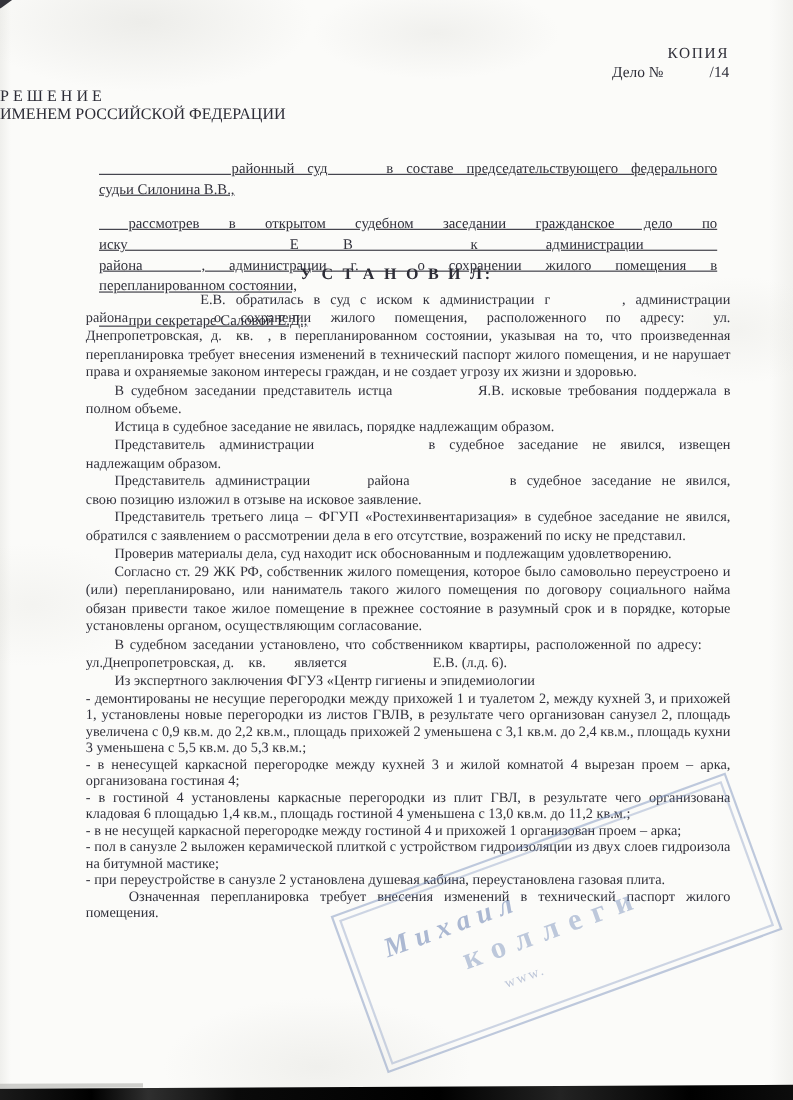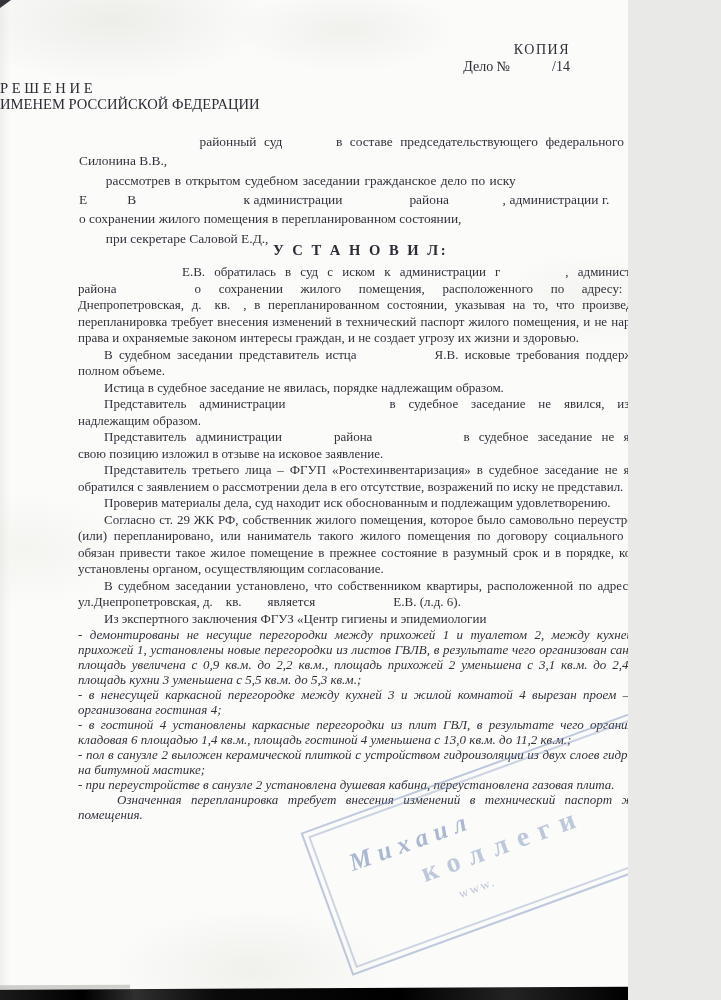--- a/index.html
+++ b/index.html
@@ -1,41 +1,41 @@
 <!DOCTYPE html>
 <html><head>
 <meta charset="utf-8">
 <style>
   html,body{margin:0;padding:0;}
   body{width:721px;height:1000px;overflow:hidden;background:#e9e9e7;}
   .page{
-    position:relative;width:628px;height:1000px;overflow:hidden;
+    position:relative;width:721px;height:1000px;overflow:hidden;
     background:
       radial-gradient(220px 90px at 18% 2%, rgba(210,210,205,.35), rgba(0,0,0,0) 70%),
       radial-gradient(160px 60px at 55% 3%, rgba(215,215,210,.30), rgba(0,0,0,0) 70%),
       radial-gradient(120px 70px at 93% 30%, rgba(220,220,214,.25), rgba(0,0,0,0) 70%),
       radial-gradient(140px 80px at 4% 55%, rgba(222,222,216,.25), rgba(0,0,0,0) 70%),
       radial-gradient(200px 90px at 40% 97%, rgba(214,214,208,.30), rgba(0,0,0,0) 70%),
       linear-gradient(90deg,#efefec 0px,#fbfbf9 10px,#fbfbf9 700px,#f1f1ee 721px),
       #fbfbf9;
     font-family:"Liberation Serif","DejaVu Serif",serif;
     color:#31313b;
   }
   .corner-speck{position:absolute;top:0;left:0;width:11px;height:8px;background:#33333a;
     clip-path:polygon(0 0,100% 0,0 100%);}
   .hdr-right{position:absolute;top:41px;right:58px;text-align:right;font-size:14px;line-height:17px;color:#2e2e38;}
   .copy{letter-spacing:1.5px;}
   .titles{position:absolute;top:81px;left:0;width:721px;text-align:left;font-size:14.6px;line-height:15.6px;color:#2c2c36;}
   .intro{position:absolute;top:131px;left:78px;width:586px;font-size:13.4px;}
-  .intro p{margin:1px;line-height:19px;text-align:justify;}
+  .intro p{margin:12px;line-height:19px;text-align:justify;text-decoration:underline;}
   .ustanovil{position:absolute;top:242px;left:0;width:721px;text-align:center;
     font-size:14.6px;letter-spacing:2.5px;color:#2c2c36;font-weight:bold;}
   .body{position:absolute;top:264px;left:78px;width:586px;font-size:13px;}
   .body p{margin:0;line-height:16.5px;text-align:justify;}
-  .body p.tight{line-height:15px;font-style:italic;}
+  .body p.tight{line-height:15px;}
   
   .stamp{position:absolute;left:315px;top:763px;width:378px;height:148px;
     transform:rotate(-20deg);border:2px solid rgba(128,150,192,.50);pointer-events:none;}
   .stamp-inner{position:absolute;inset:4px;border:2px solid rgba(128,150,192,.38);}
   .wm{position:absolute;font-family:"Liberation Serif","DejaVu Serif",serif;white-space:nowrap;}
   .wm.l1{left:34px;top:30px;font-size:25px;font-weight:bold;font-style:italic;
     letter-spacing:7px;color:rgba(92,118,172,.50);}
   .wm.l2{left:98px;top:62px;font-size:28px;font-weight:bold;letter-spacing:10px;color:rgba(103,128,178,.42);}
   .wm.l3{left:126px;top:102px;font-size:13px;letter-spacing:2px;color:rgba(112,134,178,.45);}
   
@@ -77,20 +77,21 @@
       <p>  Представитель администрации        в судебное заседание не явился, извещен надлежащим образом.</p>
       <p>  Представитель администрации    района       в судебное заседание не явился, свою позицию изложил в отзыве на исковое заявление.</p>
       <p>  Представитель третьего лица – ФГУП «Ростехинвентаризация» в судебное заседание не явился, обратился с заявлением о рассмотрении дела в его отсутствие, возражений по иску не представил.</p>
       <p>  Проверив материалы дела, суд находит иск обоснованным и подлежащим удовлетворению.</p>
       <p>  Согласно ст. 29 ЖК РФ, собственник жилого помещения, которое было самовольно переустроено и (или) перепланировано, или наниматель такого жилого помещения по договору социального найма обязан привести такое жилое помещение в прежнее состояние в разумный срок и в порядке, которые установлены органом, осуществляющим согласование.</p>
       <p>  В судебном заседании установлено, что собственником квартиры, расположенной по адресу:  ул.Днепропетровская, д. кв.  является      Е.В. (л.д. 6).</p>
       <p>  Из экспертного заключения ФГУЗ «Центр гигиены и эпидемиологии      </p>
       <p class="tight">- демонтированы не несущие перегородки между прихожей 1 и туалетом 2, между кухней 3, и прихожей 1, установлены новые перегородки из листов ГВЛВ, в результате чего организован санузел 2, площадь увеличена с 0,9 кв.м. до 2,2 кв.м., площадь прихожей 2 уменьшена с 3,1 кв.м. до 2,4 кв.м., площадь кухни 3 уменьшена с 5,5 кв.м. до 5,3 кв.м.;</p>
       <p class="tight">- в ненесущей каркасной перегородке между кухней 3 и жилой комнатой 4 вырезан проем – арка, организована гостиная 4;</p>
       <p class="tight">- в гостиной 4 установлены каркасные перегородки из плит ГВЛ, в результате чего организована кладовая 6 площадью 1,4 кв.м., площадь гостиной 4 уменьшена с 13,0 кв.м. до 11,2 кв.м.;</p>
+      <p class="tight">- в не несущей каркасной перегородке между гостиной 4 и прихожей 1 организован проем – арка;</p>
       <p class="tight">- пол в санузле 2 выложен керамической плиткой с устройством гидроизоляции из двух слоев гидроизола на битумной мастике;</p>
       <p class="tight">- при переустройстве в санузле 2 установлена душевая кабина, переустановлена газовая плита.</p>
       <p class="tight">   Означенная перепланировка требует внесения изменений в технический паспорт жилого помещения.</p>
     </div>
 
   <div class="stamp">
     <div class="stamp-inner"></div>
     <div class="wm l1">Михаил</div>
     <div class="wm l2">коллеги</div>
     <div class="wm l3">www.</div>

